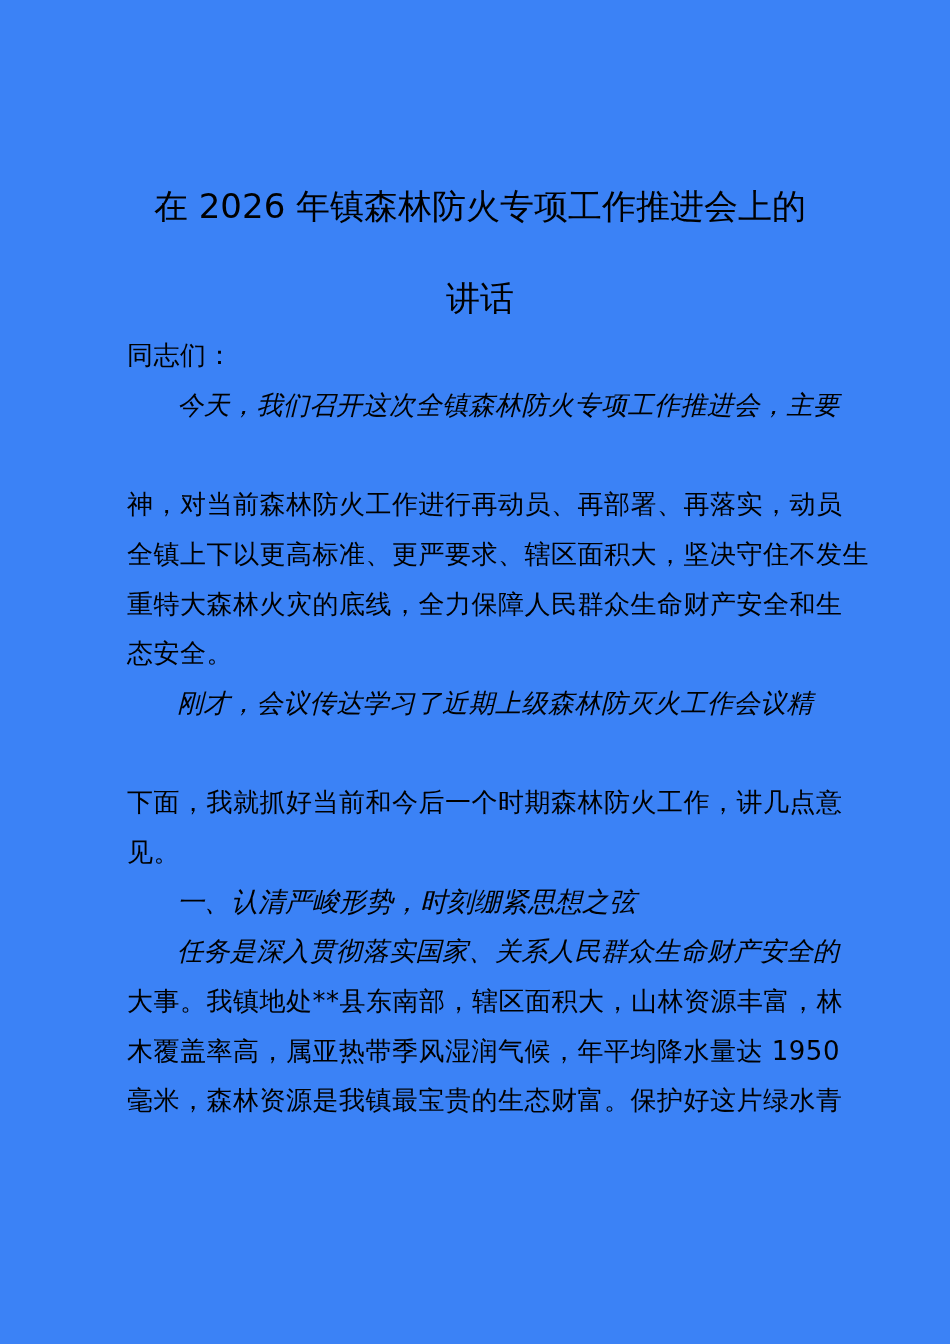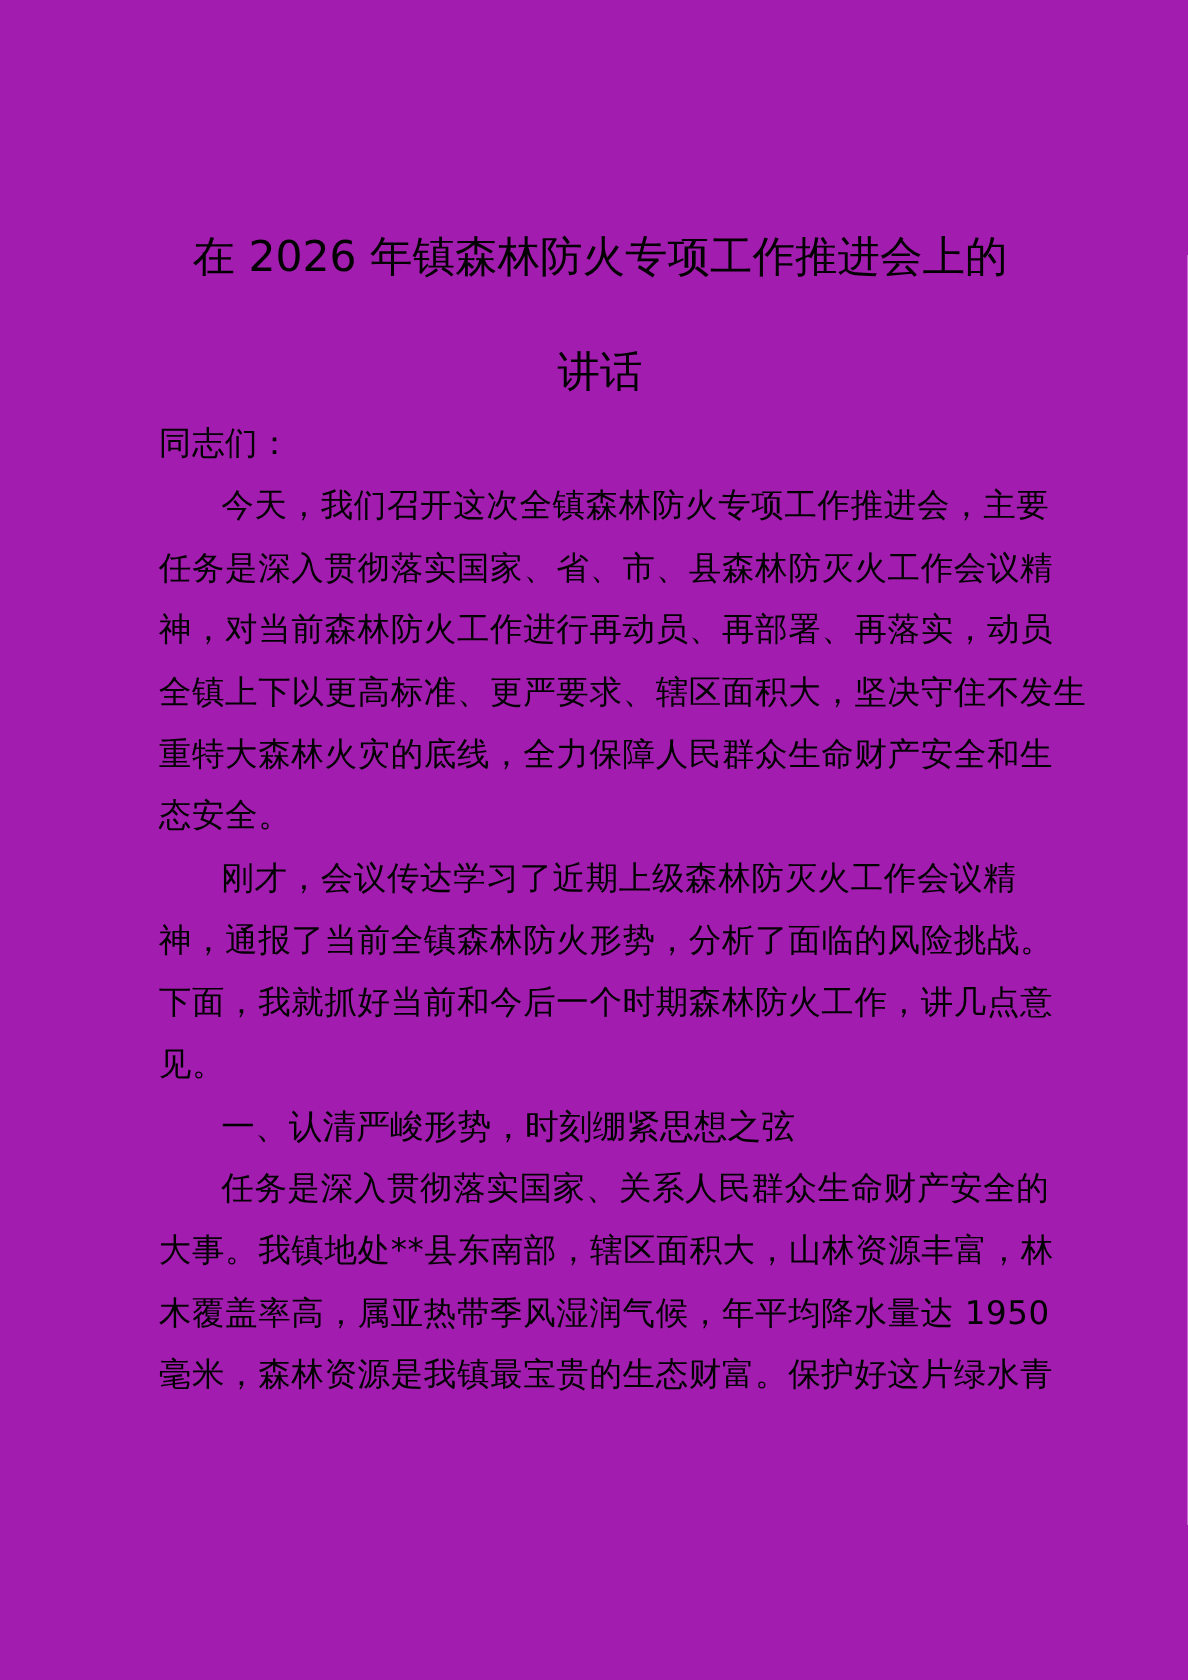--- a/index.html
+++ b/index.html
@@ -1,45 +1,43 @@
 <!DOCTYPE html>
 <html><head>
 <meta charset="utf-8">
 <style>
   html, body { margin: 0; padding: 0; background: #ffffff; }
   body { width: 950px; height: 1344px; position: relative; overflow: hidden;
          font-family: "DejaVu Sans", "Liberation Sans", sans-serif; color: #000; }
-  .page { position: absolute; left: 0; top: 0; width: 950px; height: 1344px; background: #a21caf; }
+  .page { position: absolute; left: 0; top: 0; width: 950px; height: 1344px; background: #3b82f6; }
   .title { position: absolute; left: 127px; width: 706px; text-align: center;
            font-size: 34px; line-height: 40px; letter-spacing: 0px; }
   .title.l1 { top: 186px; }
   .title.l2 { top: 262px; margin-top: 16px; }
   .line { position: absolute; left: 127px; width: 706px; font-size: 26px; line-height: 30px;
           white-space: nowrap; letter-spacing: 0.5px; }
-  .indent { padding-left: 50px; box-sizing: border-box; }
+  .indent { padding-left: 50px; box-sizing: border-box; font-style: italic; }
   .heading { font-size: 27px; letter-spacing: 0px; }
 </style>
 </head>
 <body>
 
 <div class="page">
   <div class="title l1">在 2026 年镇森林防火专项工作推进会上的</div>
   <div class="title l2">讲话</div>
 
   <div class="line" style="top:340px">同志们：</div>
 
   <div class="line indent" style="top:390px">今天，我们召开这次全镇森林防火专项工作推进会，主要</div>
-  <div class="line" style="top:440px">任务是深入贯彻落实国家、省、市、县森林防灭火工作会议精</div>
   <div class="line" style="top:489px">神，对当前森林防火工作进行再动员、再部署、再落实，动员</div>
   <div class="line" style="top:539px">全镇上下以更高标准、更严要求、辖区面积大，坚决守住不发生</div>
   <div class="line" style="top:638px">态安全。</div>
   <div class="line" style="top:589px">重特大森林火灾的底线，全力保障人民群众生命财产安全和生</div>
 
   <div class="line indent" style="top:688px">刚才，会议传达学习了近期上级森林防灭火工作会议精</div>
-  <div class="line" style="top:738px">神，通报了当前全镇森林防火形势，分析了面临的风险挑战。</div>
   <div class="line" style="top:787px">下面，我就抓好当前和今后一个时期森林防火工作，讲几点意</div>
   <div class="line" style="top:837px">见。</div>
 
   <div class="line indent heading" style="top:887px">一、认清严峻形势，时刻绷紧思想之弦</div>
 
   <div class="line indent" style="top:936px">任务是深入贯彻落实国家、关系人民群众生命财产安全的</div>
   <div class="line" style="top:986px">大事。我镇地处**县东南部，辖区面积大，山林资源丰富，林</div>
   <div class="line" style="top:1036px">木覆盖率高，属亚热带季风湿润气候，年平均降水量达 1950</div>
   <div class="line" style="top:1085px">毫米，森林资源是我镇最宝贵的生态财富。保护好这片绿水青</div>
 </div>

